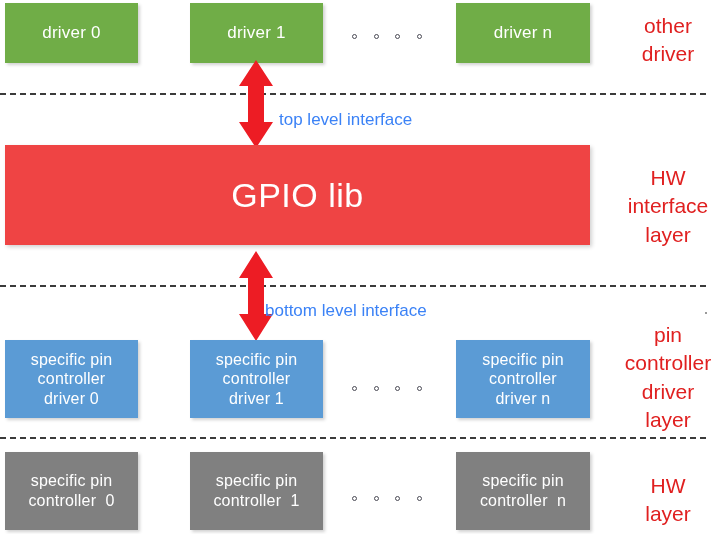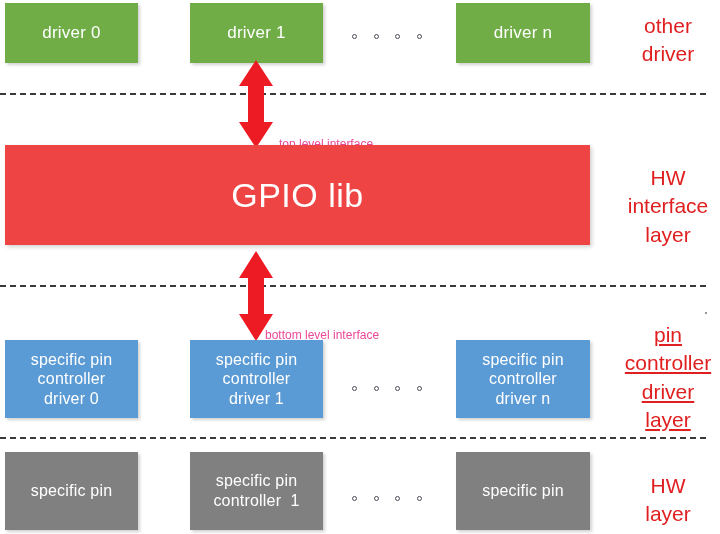--- a/index.html
+++ b/index.html
@@ -60,24 +60,23 @@
   }
 
   
   .arrow {
     position: absolute;
   }
 
   
   .red-label {
     position: absolute;
-    color: #ec4899;
-    font-size: 12px;
+    color: #3b82f6;
+    font-size: 17px;
     white-space: nowrap;
-    margin-top: 27px;
   }
   .side-label {
     position: absolute;
     color: #e02020;
     font-size: 21px;
     text-align: center;
     line-height: 1.35;
   }
   .side-label .line { display: block; white-space: pre; }
 
@@ -192,42 +191,44 @@
     <span class="line">driver n</span>
   </div>
 
   <div class="dots" style="left:352px; top:385px; width:70px; height:6px;">
     <span></span>
     <span></span>
     <span></span>
     <span></span>
   </div>
 
-  <div class="side-label" style="left:618px; top:321px; width:100px;text-decoration:underline;">
+  <div class="side-label" style="left:618px; top:321px; width:100px;">
     <span class="line">pin</span>
     <span class="line">controller</span>
     <span class="line">driver</span>
     <span class="line">layer</span>
   </div>
 
   <div class="speck" style="left:705px; top:312px;"></div>
 
   <div class="dashed" style="left:0px; top:437px; width:706px;"></div>
 
   <div class="box box-gray" style="left:5px;  top:452px; width:133px; height:78px;">
     <span class="line">specific pin</span>
+    <span class="line">controller  0</span>
   </div>
 
   <div class="box box-gray" style="left:190px; top:452px; width:133px; height:78px;">
     <span class="line">specific pin</span>
     <span class="line">controller  1</span>
   </div>
 
   <div class="box box-gray" style="left:456px; top:452px; width:134px; height:78px;">
     <span class="line">specific pin</span>
+    <span class="line">controller  n</span>
   </div>
 
   <div class="dots" style="left:352px; top:495px; width:70px; height:6px;">
     <span></span>
     <span></span>
     <span></span>
     <span></span>
   </div>
 
   <div class="side-label" style="left:618px; top:472px; width:100px;">

